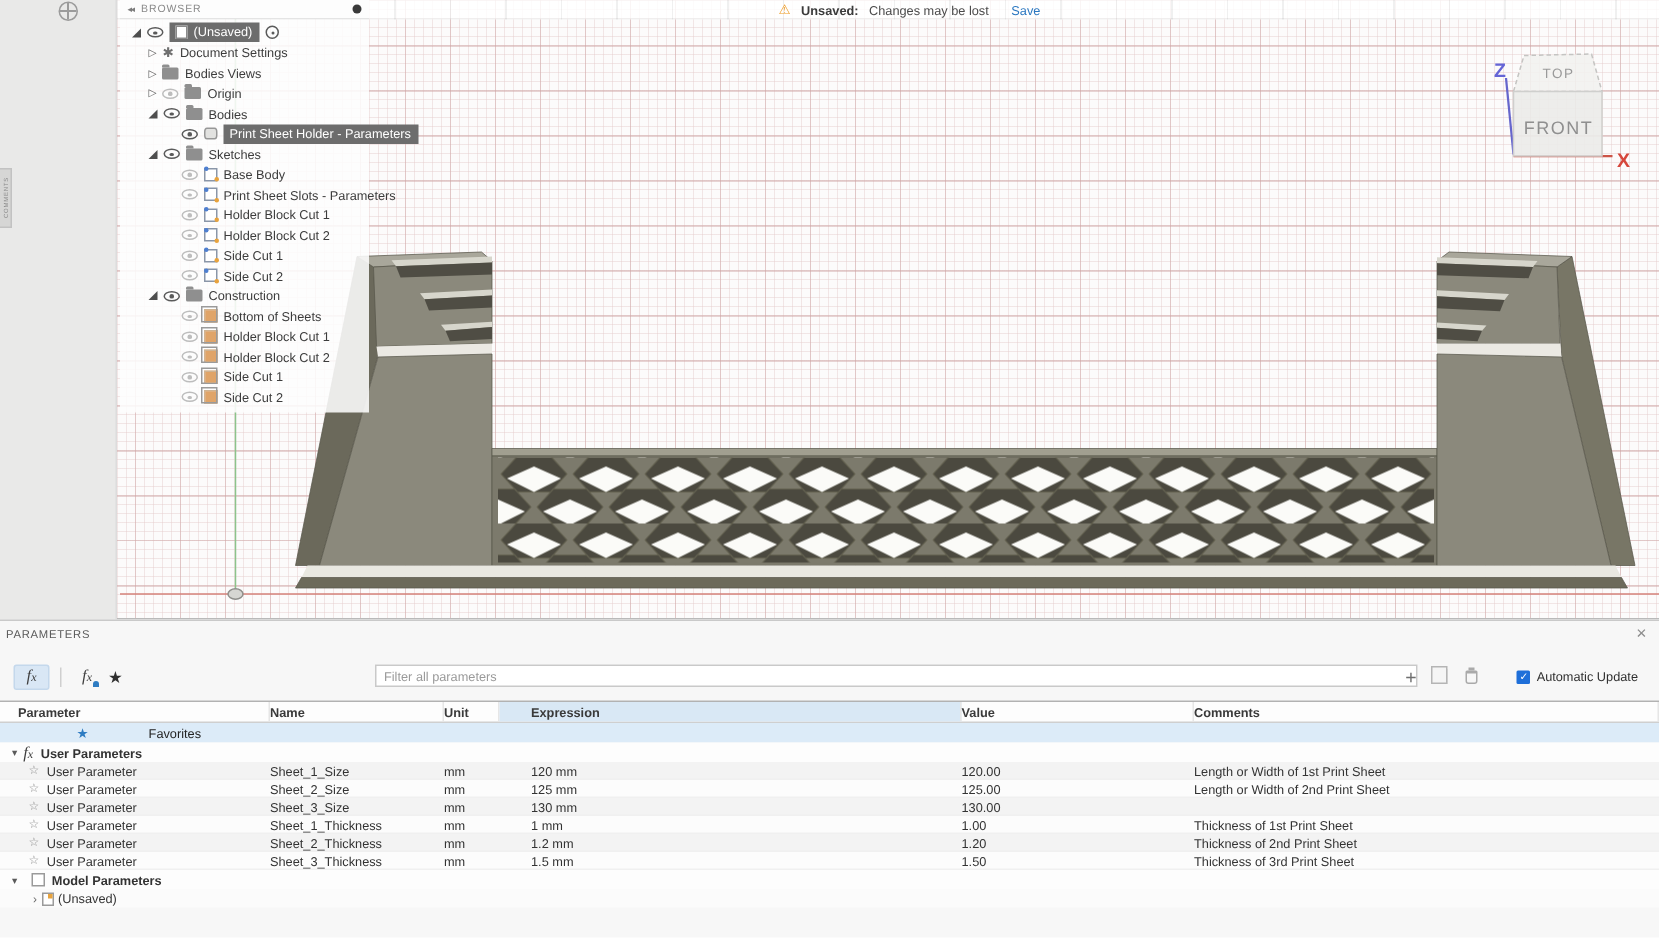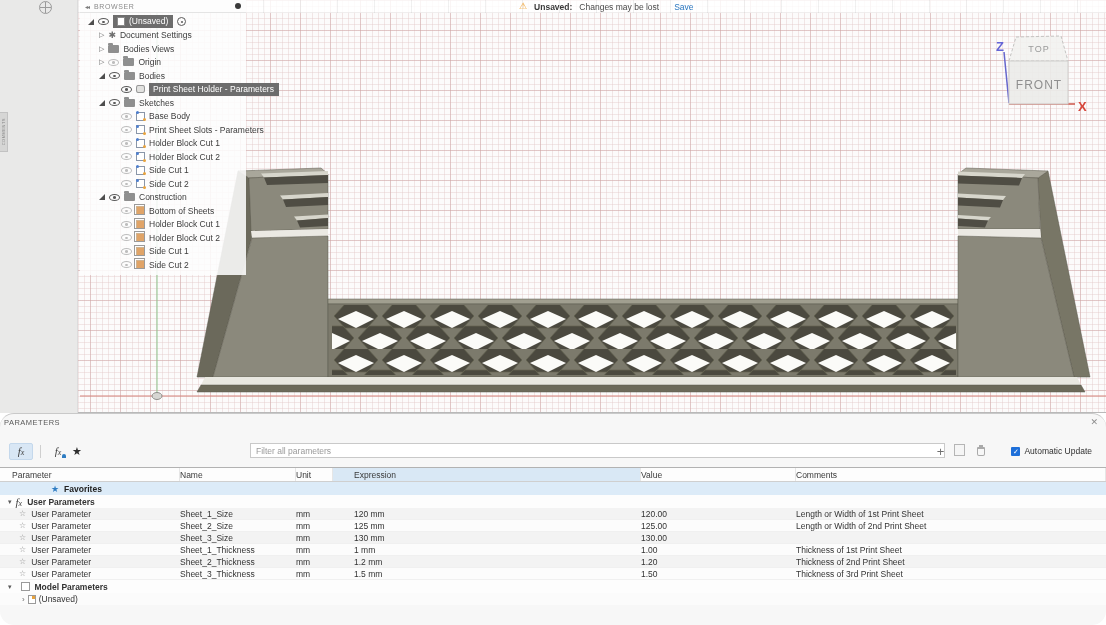--- a/index.html
+++ b/index.html
@@ -56,21 +56,21 @@
   .i-sketch::after { content:""; position:absolute; right:-1.5px; bottom:-1.5px; width:3px; height:3px; background:#e8a33d; border-radius:50%; }
   .i-sketch::before { content:""; position:absolute; left:-1.5px; top:-1.5px; width:3px; height:3px; background:#4e7fd0; border-radius:50%; }
   .i-cplane { width:9px; height:9px; background:#e0a468; border:1px solid #b08048; position:relative; flex:0 0 auto; }
   .i-cplane::before { content:""; position:absolute; left:-3px; top:-3px; width:9px; height:9px; border:1px solid #9a9a9a; background:rgba(255,255,255,.4); }
   .i-cplane > i { position:absolute; inset:0; background:#e0a468; display:block; }
   .sel-chip { background:#6d6d6d; color:#fff; padding:1px 5px 2px 4px; display:inline-flex; align-items:center; gap:4px; }
   .i-target { width:9px; height:9px; border:1px solid #5a5a5a; border-radius:50%; position:relative; flex:0 0 auto; }
   .i-target::after { content:""; position:absolute; left:2.5px; top:2.5px; width:2.5px; height:2.5px; background:#5a5a5a; border-radius:50%; }
 
   
-  .params { position:absolute; top:413px; left:0; width:1106px; height:212px; background:#f7f7f7; z-index:7; border-top:1px solid #c9c9c9;border-radius:14px; }
+  .params { position:absolute; top:413px; left:0; width:1106px; height:212px; background:#f7f7f7; z-index:7; border-top:1px solid #c9c9c9; }
   .p-title { position:absolute; top:4px; left:4px; font-size:7.5px; letter-spacing:.5px; color:#5a5a5a; }
   .p-close { position:absolute; top:3px; right:8px; font-size:9px; color:#8d8d8d; }
   .p-toolbar { position:absolute; top:26px; left:0; width:1106px; height:22px; display:flex; align-items:center; }
   .fx { font-family:"Liberation Serif", serif; font-style:italic; font-size:11px; color:#3f3f3f; }
   .fx small { font-size:8px; }
   .btn-fx { margin-left:9px; width:24px; height:17px; background:#d9e7f5; border:1px solid #c4d8ec; border-radius:2px; display:flex; align-items:center; justify-content:center; }
   .tb-sep { width:1px; height:13px; background:#cfcfcf; margin:0 7px; }
   .btn-fxu { width:20px; height:17px; display:flex; align-items:center; justify-content:center; position:relative; }
   .btn-fxu::after { content:""; position:absolute; right:2px; bottom:2px; width:4px; height:4px; background:#2e7cc2; border-radius:50% 50% 0 0; }
   .btn-star { width:18px; height:17px; display:flex; align-items:center; justify-content:center; color:#2f2f2f; font-size:11px; }
@@ -83,26 +83,26 @@
   .i-trash { width:8px; height:9px; border:1px solid #aaa; border-top:2px solid #aaa; border-radius:1px 1px 2px 2px; position:relative; }
   .i-trash::before { content:""; position:absolute; top:-4px; left:1px; width:4px; height:2px; background:#aaa; }
   .auto-upd { display:flex; align-items:center; gap:4px; margin-left:14px; }
   .cbx { width:9px; height:9px; background:#1e6fd9; border-radius:1px; color:#fff; font-size:7px; line-height:9px; text-align:center; }
   .auto-upd span.lbl { font-size:8.5px; color:#2f2f2f; }
 
   .p-table { position:absolute; top:53px; left:0; width:1106px; }
   .prow { display:flex; align-items:center; font-size:8.5px; color:#333; }
   .c1 { width:180px; padding-left:12px; } .c2 { width:116px; } .c3 { width:37px; }
   .c4 { width:308px; padding-left:21px; } .c5 { width:155px; } .c6 { flex:1; }
-  .phead { height:15px; background:#fdfdfd; border-top:1px solid #b2b2b2; border-bottom:1px solid #cfcfcf; color:#3a3a3a; }
+  .phead { height:15px; background:#fdfdfd; border-top:1px solid #b2b2b2; border-bottom:1px solid #cfcfcf; color:#3a3a3a;font-weight:bold; }
   .phead .hc { height:100%; display:flex; align-items:center; border-right:1px solid #e6e6e6; }
   .phead .c4 { background:#d9e8f5; }
   .row-fav { height:13px; background:#dcebf8; }
   .row-fav .star { color:#2e7cc2; font-size:9px; margin:0 5px 0 51px; }
-  .row-fav .t { font-weight:bold; color:#222; }
+  .row-fav .t { font-weight:normal; color:#222;margin-left:35px; }
   .row-sec { height:13px; background:#fdfdfd; }
   .chev { color:#5a5a5a; font-size:7px; margin:0 4px 0 8px; }
   .row-sec .t { font-weight:bold; margin-left:5px; }
   .row-data { height:12px; border-bottom:1px solid #f0f0f0; }
   .row-data:nth-child(odd) { background:#f3f3f3; }
   .row-data:nth-child(even) { background:#fcfcfc; }
   .ostar { color:#8f8f8f; font-size:8px; margin:0 5px 0 19px; }
   .i-cube { width:9px; height:9px; border:1px solid #9a9a9a; background:#fff; margin-left:5px; position:relative; }
   .i-file { width:8px; height:9px; border:1px solid #9a9a9a; background:#fff; margin:0 3px 0 3px; position:relative; }
   .i-file::after { content:""; position:absolute; right:0; top:0; width:3px; height:3px; background:#e8a33d; }

